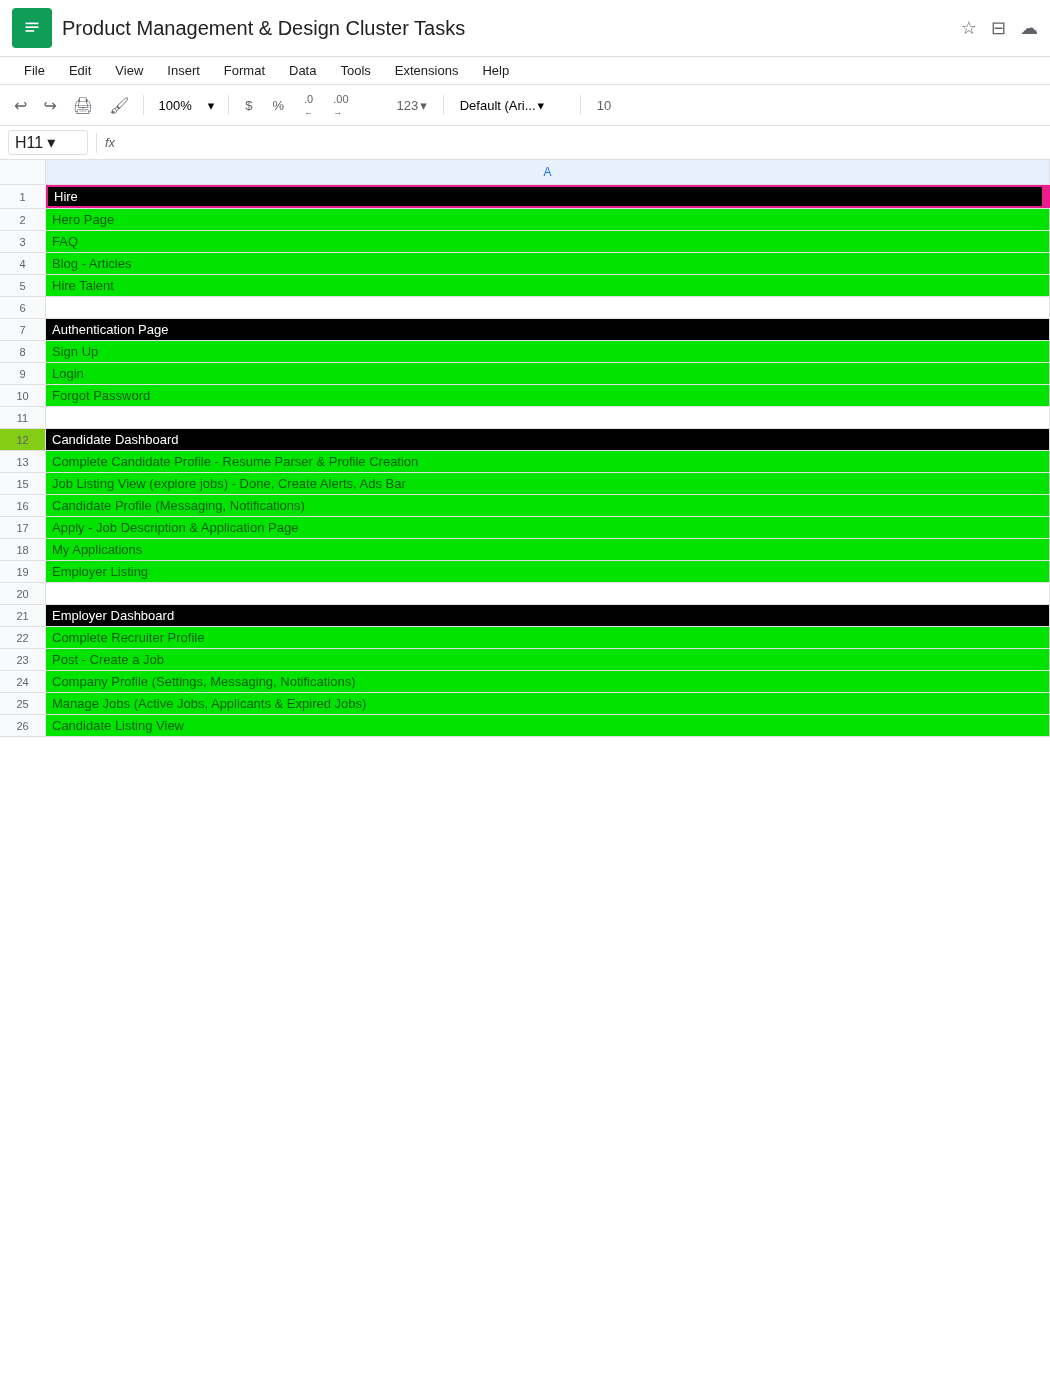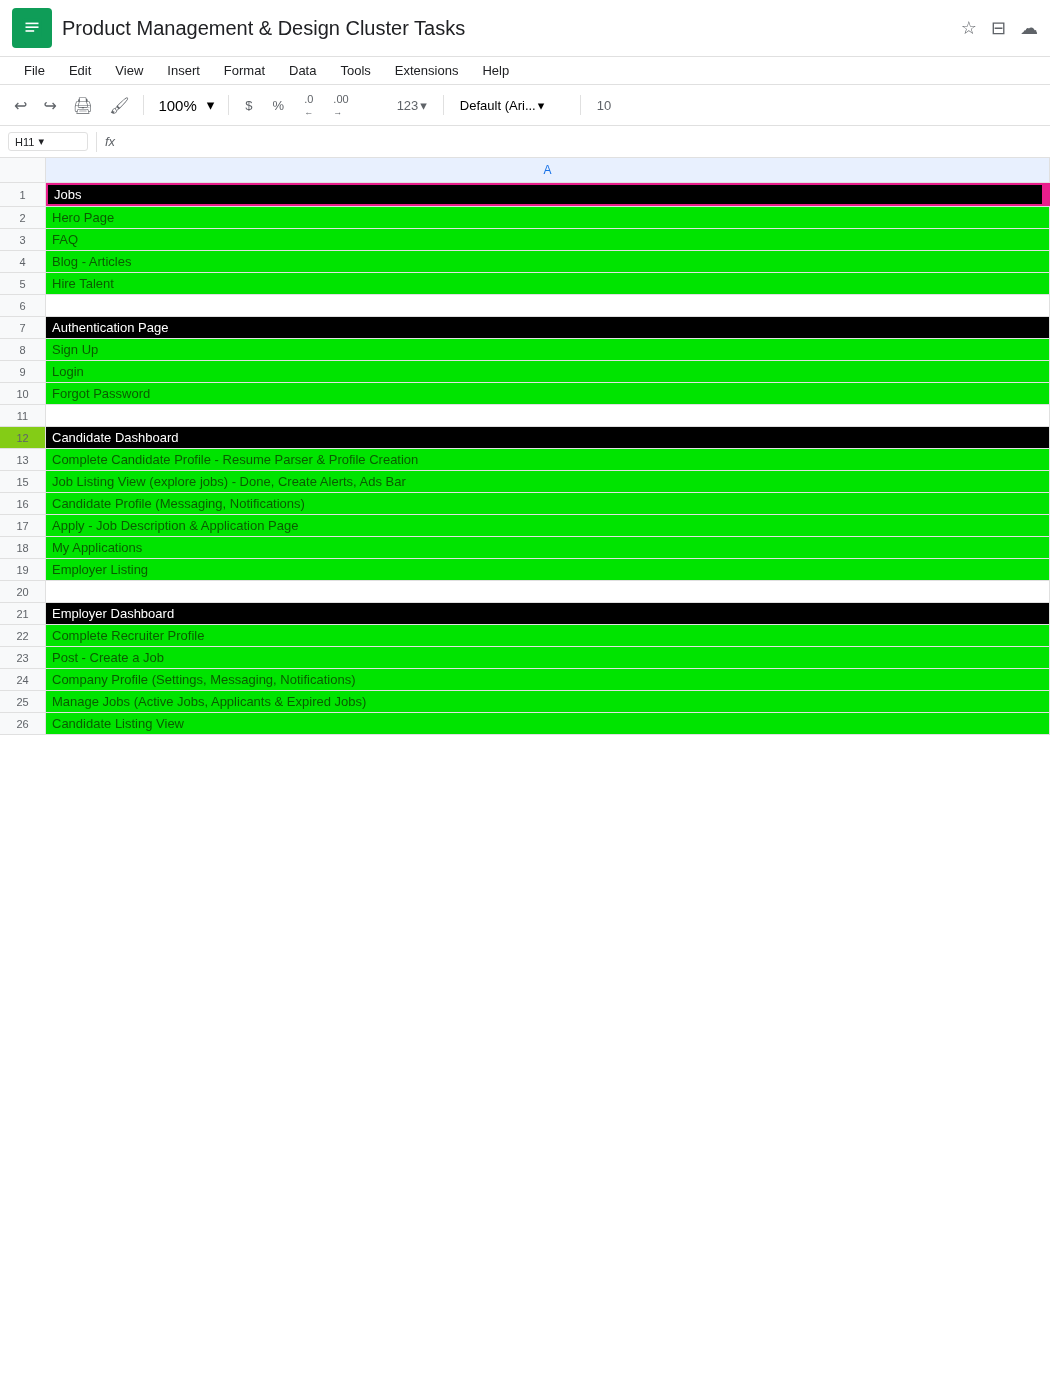--- a/index.html
+++ b/index.html
@@ -87,22 +87,22 @@
     }
     .toolbar-sep {
       width: 1px;
       height: 20px;
       background: #e0e0e0;
       margin: 0 4px;
     }
     .zoom-selector {
       display: flex;
       align-items: center;
-      gap: 10px;
-      font-size: 15px;
+      gap: 16px;
+      font-size: 13px;
       padding: 2px 6px;
       border-radius: 3px;
       cursor: pointer;
       justify-content: center;
     }
     .format-btn {
       padding: 4px 8px;
       font-size: 13px;
       color: #5f6368;
       cursor: pointer;
@@ -127,21 +127,21 @@
       background: #fff;
       border-bottom: 1px solid #e0e0e0;
       gap: 8px;
       min-height: 32px;
     }
     .cell-ref {
       display: flex;
       align-items: center;
       gap: 4px;
       min-width: 80px;
-      font-size: 11px;
+      font-size: 16px;
       color: #202124;
       padding: 2px 6px;
       border: 1px solid #e0e0e0;
       border-radius: 3px;
     }
     .formula-sep {
       width: 1px;
       height: 20px;
       background: #e0e0e0;
     }
@@ -320,21 +320,21 @@
 <div class="spreadsheet-container">
 
   <div class="col-header-row">
     <div class="row-num-header"></div>
     <div class="col-header selected">A</div>
   </div>
 
   <div id="rows-container">
       <div class="sheet-row">
         <div class="row-num">1</div>
-        <div class="cell selected-cell">Jobs</div>
+        <div class="cell selected-cell">Hire</div>
         <div class="row-indicator"></div>
       </div>
       <div class="sheet-row">
         <div class="row-num">2</div>
         <div class="cell green-bg">Hero Page</div>
       </div>
       <div class="sheet-row">
         <div class="row-num">3</div>
         <div class="cell green-bg">FAQ</div>
       </div>

